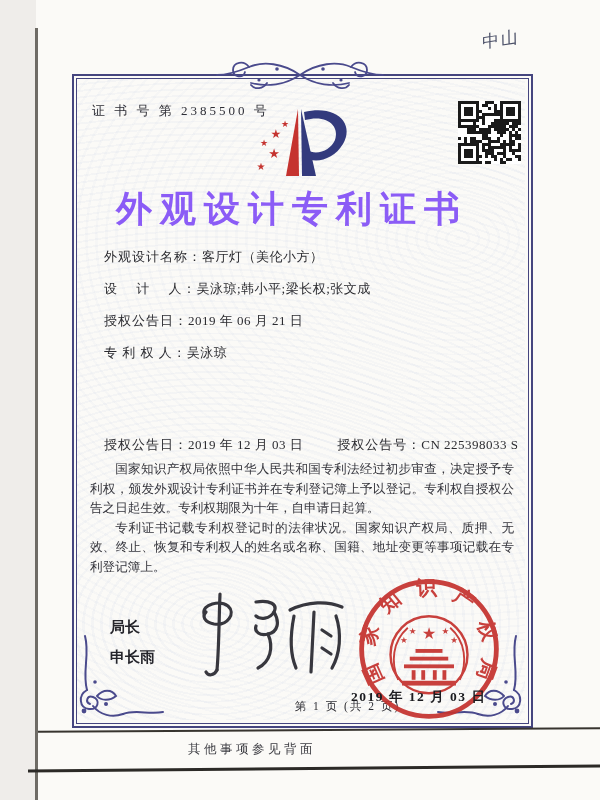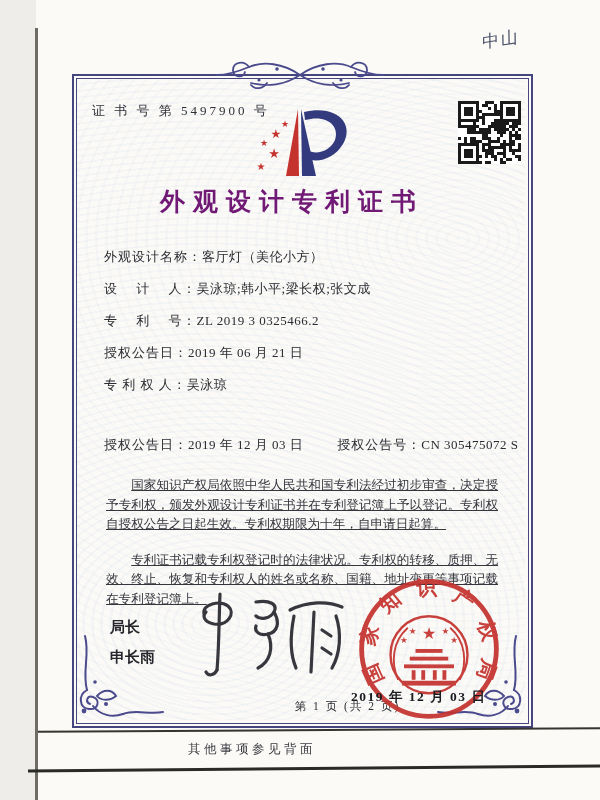--- a/index.html
+++ b/index.html
@@ -17,29 +17,29 @@
   #watermark{position:absolute;left:76px;top:78px;width:449px;height:642px;
     background:
       repeating-radial-gradient(ellipse 420px 300px at 30% 85%, rgba(120,145,200,.055) 0 2.5px, transparent 2.5px 9px),
       repeating-radial-gradient(ellipse 500px 360px at 85% 25%, rgba(120,145,200,.04) 0 2.5px, transparent 2.5px 10px);}
   .orn{position:absolute;}
   
   #cert-no{position:absolute;left:92px;top:102px;font-size:13px;letter-spacing:3px;color:#2e2e36;}
   #logo{position:absolute;left:241px;top:104px;width:120px;height:80px;}
   #qr{position:absolute;left:458px;top:101px;width:63px;height:63px;}
   #doc-title{position:absolute;left:72px;top:185px;width:440px;text-align:center;
-    font-size:25px;font-weight:700;letter-spacing:8px;color:#701a75;}
+    font-size:36px;font-weight:700;letter-spacing:8px;color:#8b5cf6;}
   #fields{position:absolute;left:104px;top:248px;width:410px;font-size:13px;}
   .frow{height:18px;margin-bottom:14px;white-space:pre;}
   .flabel{letter-spacing:1px;white-space:pre;}
   .fvalue{letter-spacing:.5px;white-space:pre;}
   #grant-row{position:absolute;left:104px;top:436px;width:410px;font-size:13px;white-space:pre;display:flex;gap:34px;font-family:Liberation Serif, serif;}
   #paras{position:absolute;left:90px;top:460px;width:424px;font-size:12.6px;line-height:19.5px;
     text-align:justify;color:#35353c;}
-  #paras p{margin:16px;text-indent:2em;text-decoration:underline;}
+  #paras p{margin:0;text-indent:2em;}
   #officer{position:absolute;left:110px;top:612px;font-family:"Liberation Sans","DejaVu Sans",sans-serif;
     font-weight:700;font-size:15px;line-height:30px;color:#26262c;}
   #signature{position:absolute;left:190px;top:588px;width:165px;height:92px;}
   #seal{position:absolute;left:352px;top:572px;width:154px;height:154px;opacity:.93;z-index:2;}
   #seal-date{position:absolute;left:351px;top:688px;z-index:3;font-size:13.5px;font-weight:600;
     letter-spacing:1.5px;color:#1c1c20;}
   #page-info{position:absolute;left:72px;top:699px;width:551px;text-align:center;
     font-size:11.5px;letter-spacing:2px;color:#2e2e34;}
   #back-note{position:absolute;left:0;top:741px;width:504px;text-align:center;
     font-size:12.5px;letter-spacing:3.5px;color:#3a3a40;}
@@ -89,21 +89,21 @@
     <use href="#top-flourish-half"></use>
     <use href="#top-flourish-half" transform="translate(170,0) scale(-1,1)"></use>
   </svg>
   <svg class="orn" style="left:73px;top:634px" width="92" height="92" viewBox="0 0 92 92">
     <use href="#corner-flourish"></use>
   </svg>
   <svg class="orn" style="left:436px;top:634px" width="92" height="92" viewBox="0 0 92 92">
     <use href="#corner-flourish" transform="translate(92,0) scale(-1,1)"></use>
   </svg>
 
-  <div id="cert-no">证 书 号 第 5497900 号</div>
+  <div id="cert-no">证 书 号 第 2385500 号</div>
 
   <svg id="logo" viewBox="0 0 120 80">
     <polygon points="57,5 58,72 45,72" fill="#c5332f"></polygon>
     <polygon points="60,5 75,72 61,72" fill="#333a7d"></polygon>
     <path d="M63,8 C96,0 114,20 102,40 C93,55 76,60 64,54 L66,46 C76,52 90,46 94,36 C99,22 86,10 64,16 Z" fill="#333a7d"></path>
     <text x="44" y="23" font-size="9" fill="#c5332f" text-anchor="middle">★</text>
     <text x="35" y="34" font-size="12" fill="#c5332f" text-anchor="middle">★</text>
     <text x="23" y="42" font-size="9" fill="#c5332f" text-anchor="middle">★</text>
     <text x="33" y="54" font-size="13" fill="#c5332f" text-anchor="middle">★</text>
     <text x="20" y="66" font-size="10" fill="#c5332f" text-anchor="middle">★</text>
@@ -278,33 +278,32 @@
       <rect x="0" y="42" width="21" height="21" fill="#1a1a1a"></rect>
       <rect x="3" y="45" width="15" height="15" fill="#ffffff"></rect>
       <rect x="6" y="48" width="9" height="9" fill="#1a1a1a"></rect>
     </svg>
 
   <div id="doc-title">外观设计专利证书</div>
 
   <div id="fields">
     <div class="frow"><span class="flabel">外观设计名称：</span><span class="fvalue">客厅灯（美伦小方）</span></div>
     <div class="frow"><span class="flabel">设　 计　 人：</span><span class="fvalue">吴泳琼;韩小平;梁长权;张文成</span></div>
-    <div class="frow"><span class="flabel">专　 利　 号：</span><span class="fvalue">ZL 2019 3 0325466.2</span></div>
     <div class="frow"><span class="flabel">授权公告日：</span><span class="fvalue">2019 年 06 月 21 日</span></div>
     <div class="frow"><span class="flabel">专 利 权 人：</span><span class="fvalue">吴泳琼</span></div>
   </div>
 
   <div id="grant-row">
     <span><span class="flabel">授权公告日：</span><span class="fvalue">2019 年 12 月 03 日</span></span>
-    <span><span class="flabel">授权公告号：</span><span class="fvalue">CN 305475072 S</span></span>
+    <span><span class="flabel">授权公告号：</span><span class="fvalue">CN 225398033 S</span></span>
   </div>
 
   <div id="paras">
     <p>国家知识产权局依照中华人民共和国专利法经过初步审查，决定授予专利权，颁发外观设计专利证书并在专利登记簿上予以登记。专利权自授权公告之日起生效。专利权期限为十年，自申请日起算。</p>
-    <p>专利证书记载专利权登记时的法律状况。专利权的转移、质押、无效、终止、恢复和专利权人的姓名或名称、国籍、地址变更等事项记载在专利登记簿上。</p>
+    <p>专利证书记载专利权登记时的法律状况。国家知识产权局、质押、无效、终止、恢复和专利权人的姓名或名称、国籍、地址变更等事项记载在专利登记簿上。</p>
   </div>
 
   <div id="officer">
     <div>局长</div>
     <div>申长雨</div>
   </div>
 
   <svg id="signature" viewBox="0 0 165 92">
     <g stroke="#23232b" stroke-width="3.2" fill="none" stroke-linecap="round" opacity="0.9">
       <path d="M30,6 C29,30 29,60 27,82"></path>

